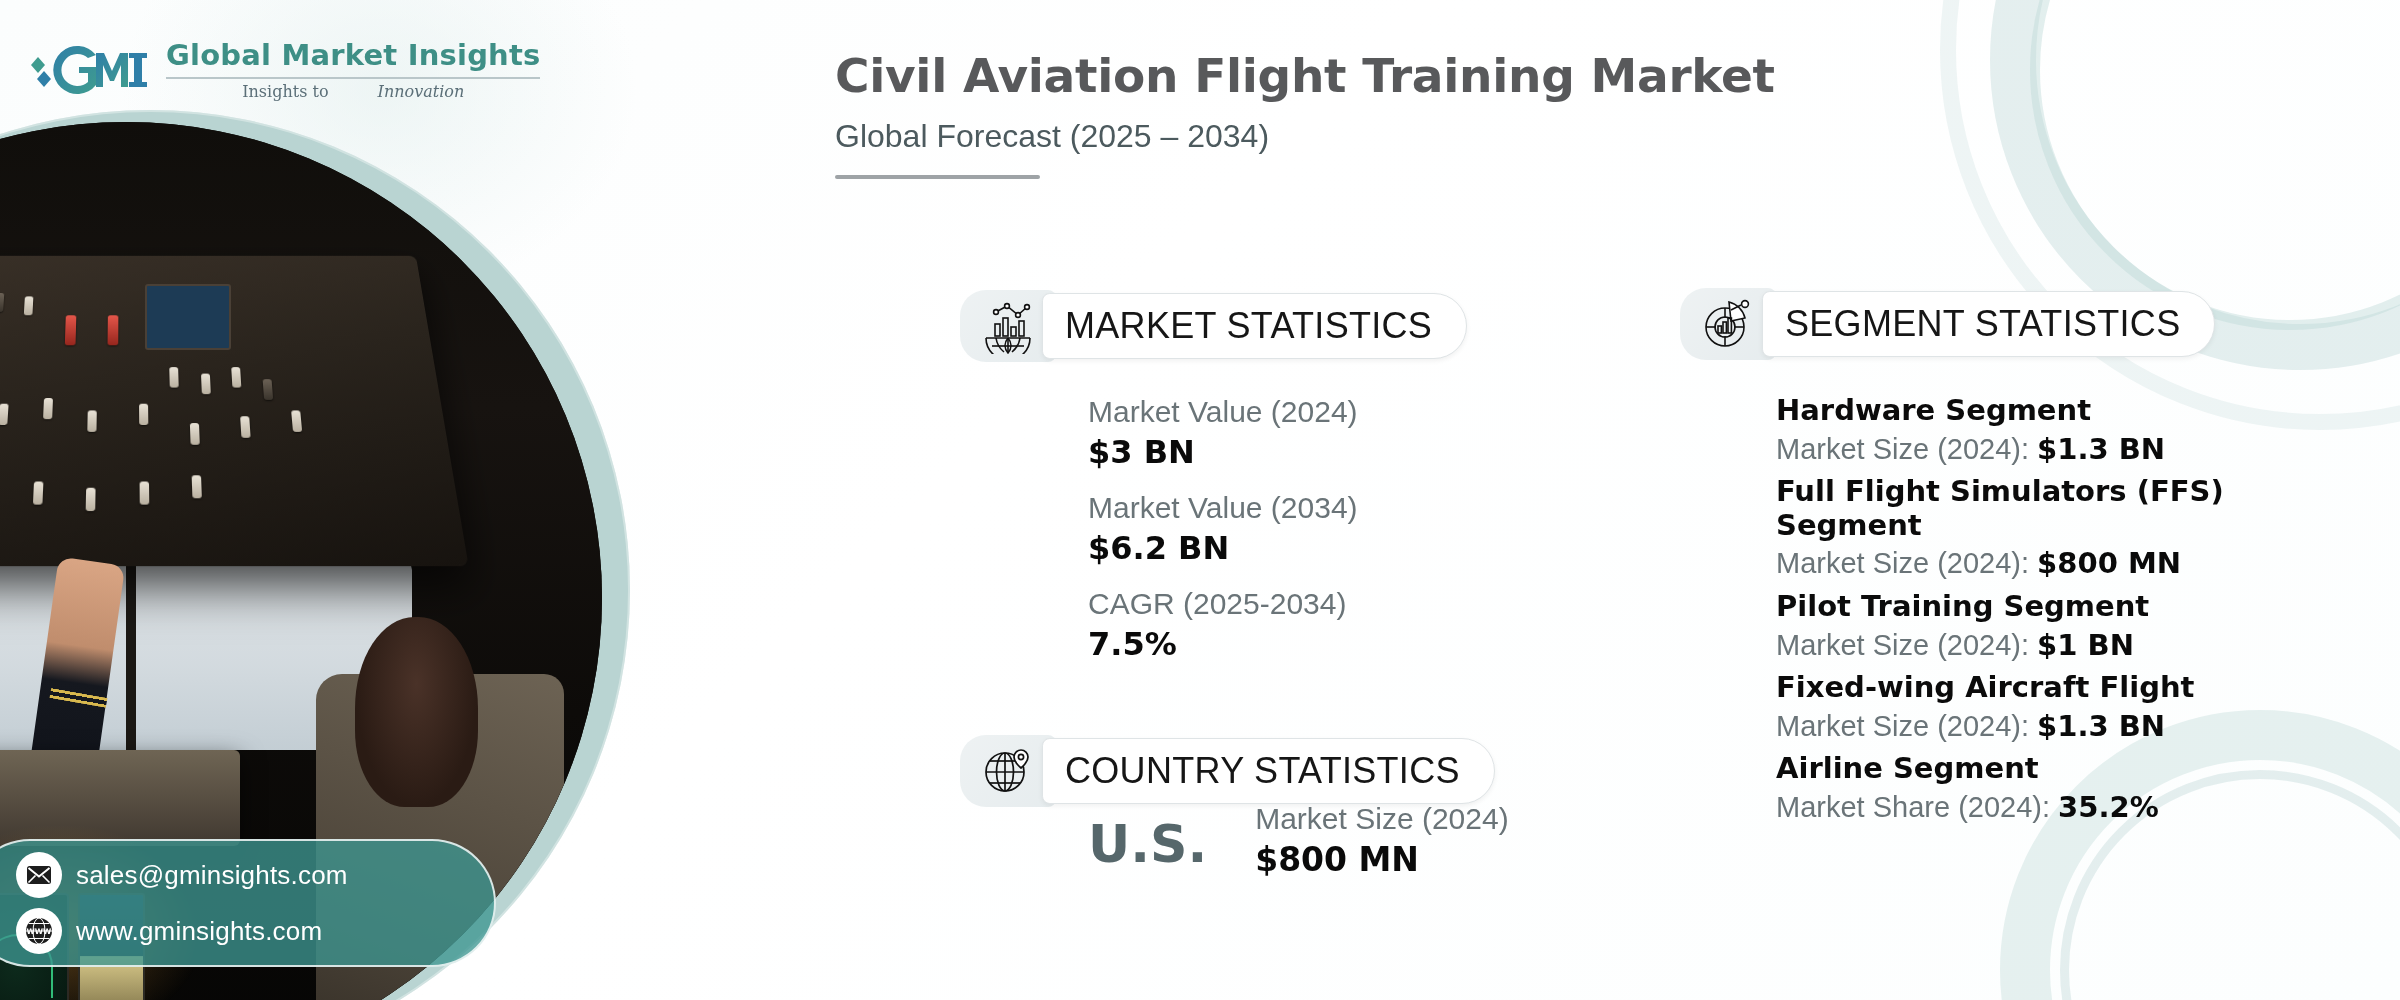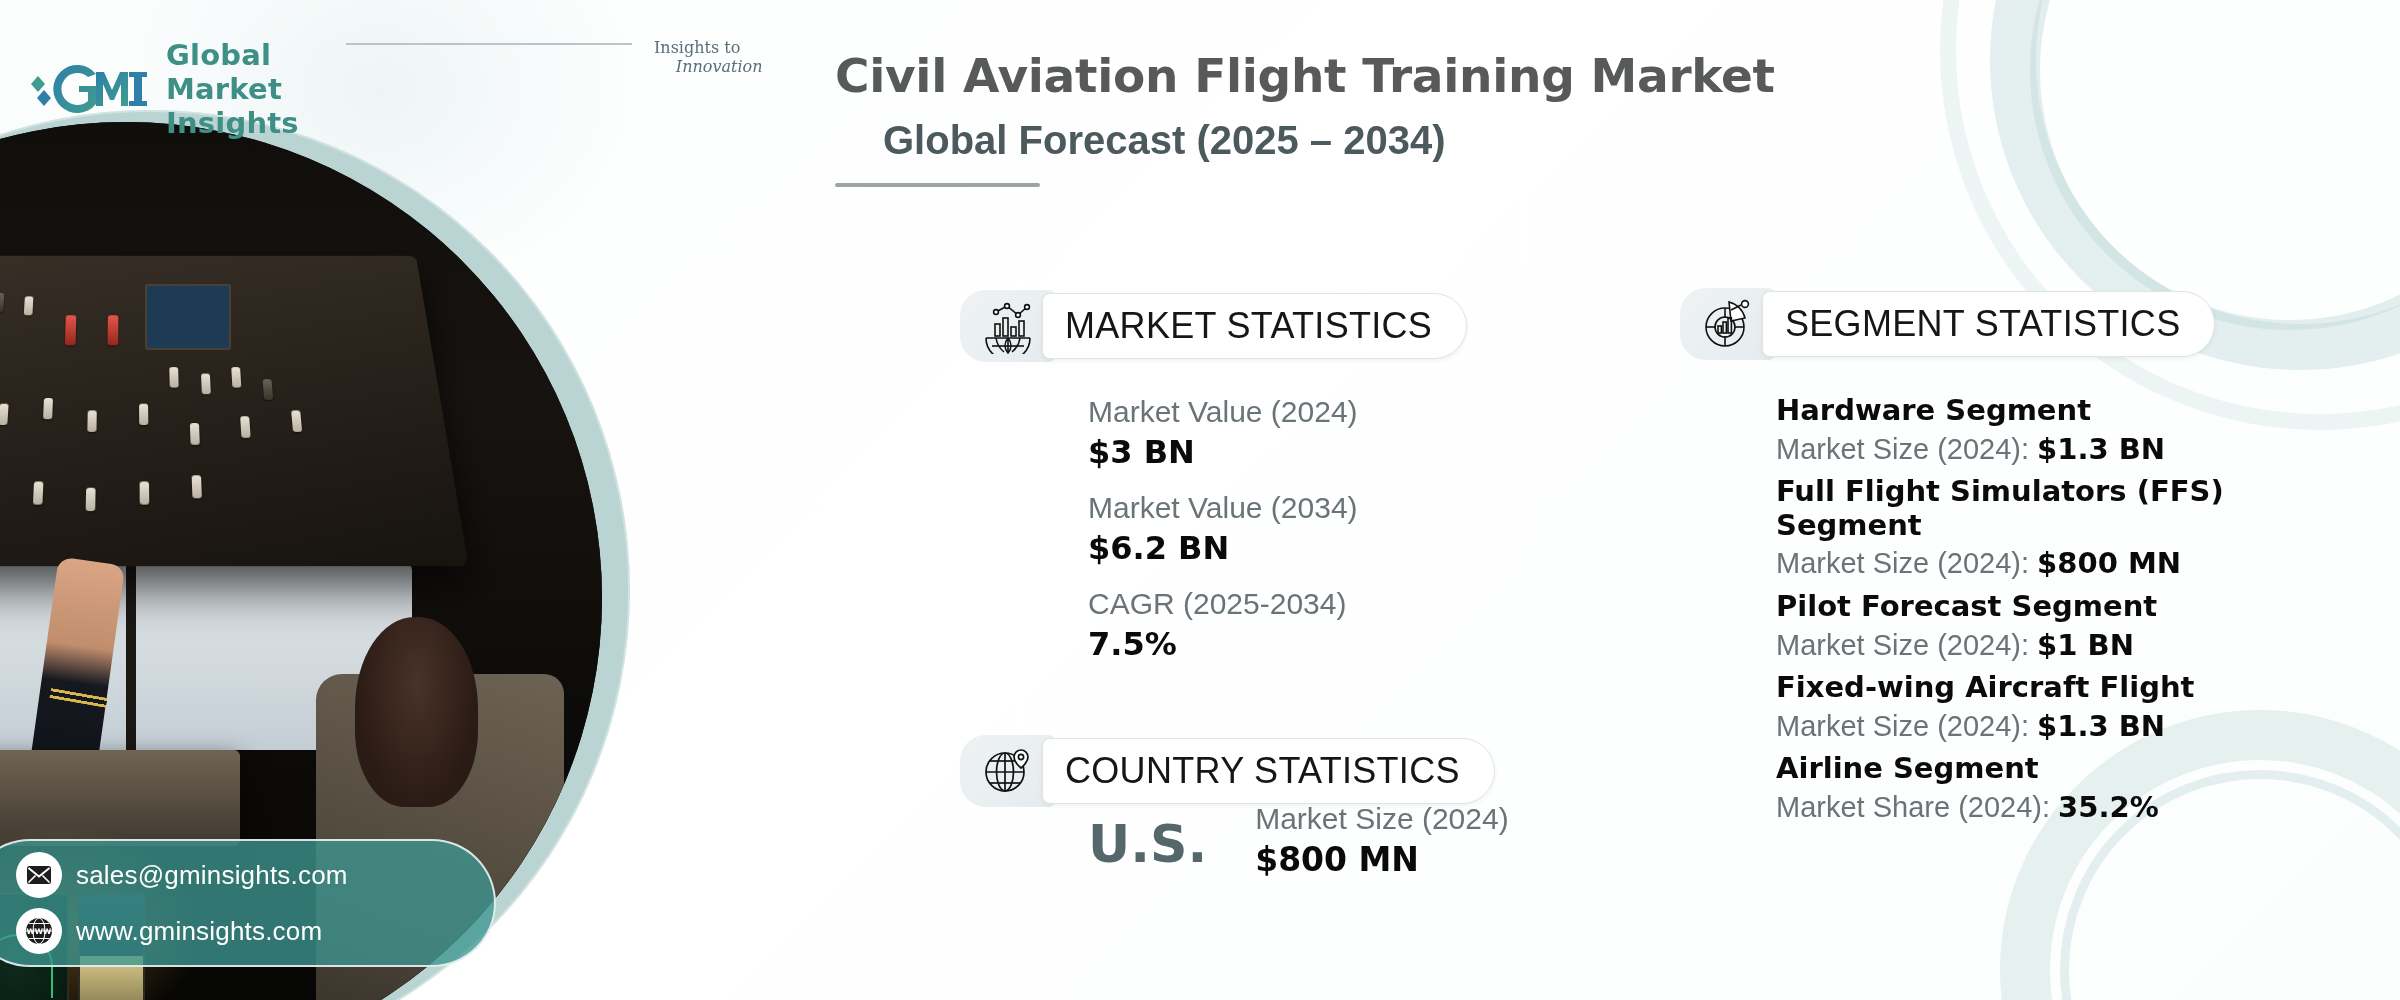--- a/index.html
+++ b/index.html
@@ -152,21 +152,21 @@
     left: 28%; top: 74%; width: 30%; height: 22%;
     background: radial-gradient(ellipse at 50% 50%, rgba(255,176,64,0.32) 0%, rgba(255,140,20,0) 72%);
   }
 
   
   .logo {
     position: absolute; left: 30px; top: 38px;
     display: flex; align-items: center; gap: 14px;
   }
   .logo-mark { display: flex; align-items: center; }
-  .logo-text { display: flex; flex-direction: row; }
+  .logo-text { display: flex; flex-direction: column; }
   .logo-title {
     font-size: 29px; font-weight: 700; letter-spacing: .2px;
     color: #3e8f86;
     font-family: "DejaVu Sans", sans-serif;
   }
   .logo-rule { height: 2px; background: #b9c6c9; margin: 5px 0 3px; width: 100%; }
   .logo-tag {
     font-size: 16px; color: #5b6f78; text-align: center;
     font-family: "DejaVu Serif", serif;
   }
@@ -174,23 +174,22 @@
 
   
   .head { position: absolute; left: 835px; top: 50px; }
   .head h1 {
     font-size: 47px; font-weight: 700; color: #58595b;
     letter-spacing: -.3px; line-height: 1.1;
     font-family: "DejaVu Sans", sans-serif;
   }
   .head h2 {
     margin-top: 16px;
-    font-size: 40px; font-weight: 700; color: #4c5a5e;
+    font-size: 32px; font-weight: 400; color: #4c5a5e;
     font-family: "Liberation Sans", sans-serif;
-    margin-left: 48px;
   }
   .head .accent { margin-top: 20px; width: 205px; height: 4px; background: #9ea3a6; border-radius: 2px; }
 
   
   .sec-head { position: absolute; display: flex; align-items: center; }
   .sec-icon {
     width: 96px; height: 72px;
     background: linear-gradient(135deg, #eef2f3 0%, #e6ecee 100%);
     border-radius: 26px 8px 8px 26px;
     display: flex; align-items: center; justify-content: center;
@@ -455,21 +454,21 @@
   <div class="seg">
     <div class="item">
       <div class="nm">Hardware Segment</div>
       <div class="mt"><span>Market Size (2024): </span><b>$1.3 BN</b></div>
     </div>
     <div class="item">
       <div class="nm">Full Flight Simulators (FFS) Segment</div>
       <div class="mt"><span>Market Size (2024): </span><b>$800 MN</b></div>
     </div>
     <div class="item">
-      <div class="nm">Pilot Forecast Segment</div>
+      <div class="nm">Pilot Training Segment</div>
       <div class="mt"><span>Market Size (2024): </span><b>$1 BN</b></div>
     </div>
     <div class="item">
       <div class="nm">Fixed-wing Aircraft Flight</div>
       <div class="mt"><span>Market Size (2024): </span><b>$1.3 BN</b></div>
     </div>
     <div class="item">
       <div class="nm">Airline Segment</div>
       <div class="mt"><span>Market Share (2024): </span><b>35.2%</b></div>
     </div>

